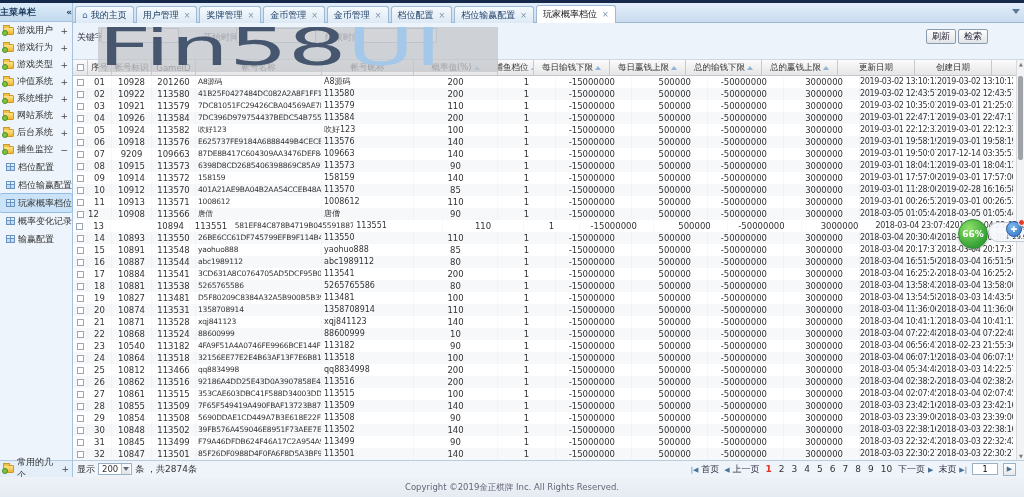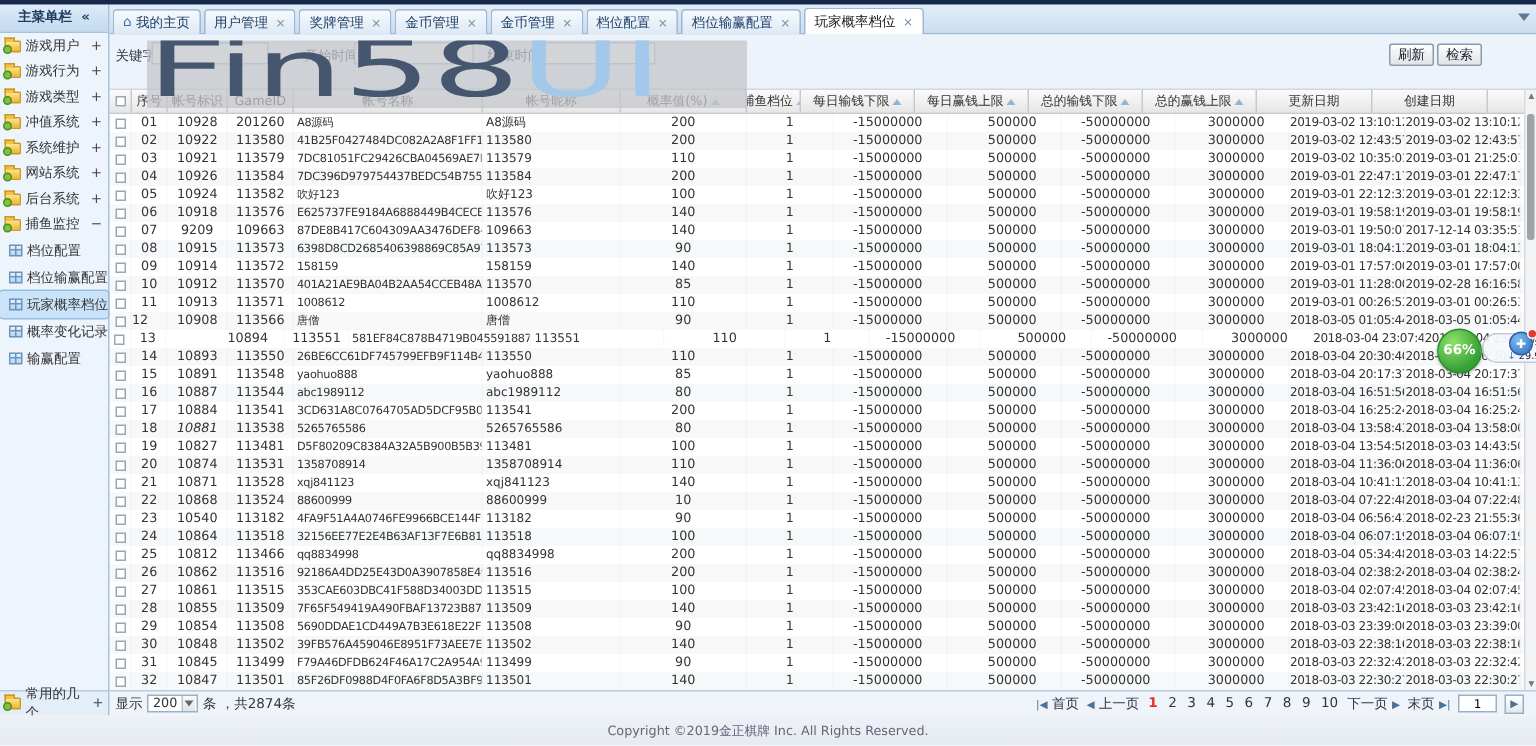--- a/index.html
+++ b/index.html
@@ -3,21 +3,21 @@
 <meta charset="utf-8">
 <style>
 * { margin:0; padding:0; box-sizing:border-box; }
 html,body { width:1024px; height:497px; overflow:hidden; }
 body { font-family:"DejaVu Sans","Liberation Sans",sans-serif; background:#e9eff6; position:relative; font-size:9px; color:#333; }
 #stage { position:absolute; left:0; top:0; width:1024px; height:497px; overflow:hidden; background:#fff; }
 #topbar { position:absolute; left:0; top:0; width:1024px; height:3px; background:#16294a; z-index:5; }
 
 
 #sidebar { position:absolute; left:0; top:3px; width:73px; height:474px; background:#edf4fb; border-right:1px solid #a6c2dd; z-index:2; }
-.side-head { height:19px; line-height:18px; background:linear-gradient(#ddecf9,#c2d9ee); border-bottom:1px solid #a6c2dd; font-size:9px; font-weight:bold; color:#1d3c5e; padding:0 12px; display:flex; justify-content:space-between; align-items:center; }
+.side-head { height:19px; line-height:18px; background:linear-gradient(#ddecf9,#c2d9ee); border-bottom:1px solid #a6c2dd; font-size:9px; font-weight:bold; color:#1d3c5e; padding:0 0; display:flex; justify-content:space-between; align-items:center; }
 .s-item { height:17px; display:flex; align-items:center; gap:3px; padding:0 2px 0 3px; font-size:9px; color:#333; position:relative; white-space:nowrap; overflow:hidden; }
 .s-item .plus { position:absolute; right:4px; color:#444; font-size:9px; }
 .s-sub { height:18px; display:flex; align-items:center; gap:3px; padding:0 1px 0 6px; font-size:9px; color:#333; white-space:nowrap; overflow:hidden; }
 .s-sub.sel { background:#cbe3f8; outline:1px solid #93bde4; border-radius:2px; }
 .fold { width:11px; height:8px; background:linear-gradient(#ffe48a,#f0b52f); border:1px solid #c99a28; border-radius:1px; position:relative; flex:0 0 auto; }
 .fold:before { content:""; position:absolute; top:-3px; left:-1px; width:5px; height:2px; background:#f3c245; border:1px solid #c99a28; border-bottom:none; }
 .fold:after { content:""; position:absolute; left:-2px; bottom:-2px; width:4px; height:4px; border-radius:50%; background:#7fc241; border:1px solid #4e8f1e; }
 .grid-ico { width:9px; height:8px; border:1px solid #6a93c0; background:linear-gradient(180deg,#e8f3fc,#b7d5ee); position:relative; flex:0 0 auto; }
 .grid-ico:before { content:""; position:absolute; left:0; right:0; top:2px; height:1px; background:#6a93c0; }
 .grid-ico:after { content:""; position:absolute; top:0; bottom:0; left:3px; width:1px; background:#6a93c0; }
@@ -480,21 +480,21 @@
           <div class="td money" style="width: 76px; text-align: right;">-50000000</div>
           <div class="td money" style="width: 76px; text-align: right;">3000000</div>
           <div class="td date" style="width: 77px; text-align: center;">2018-03-05 01:05:44</div>
           <div class="td date" style="width: 77px; text-align: center;">2018-03-05 01:05:44</div>
         </div>
         <div class="tr">
           <div class="td" style="width: 15px; display: flex;">
             <span class="cb"></span>
           </div>
           <div class="td" style="width: 24px; text-align: center;">13</div>
-          <div class="td" style="width: 40px; text-align: left; margin-left: 41px;">10894</div>
+          <div class="td" style="width: 40px; text-align: center; margin-left: 41px;">10894</div>
           <div class="td" style="width: 44px; text-align: center;">113551</div>
           <div class="td name" style="width: 126px; text-align: left; padding-left: 2px;">581EF84C878B4719B045591887E4BA9</div>
           <div class="td nick" style="width: 92px; text-align: left; padding-left: 2px;">113551</div>
           <div class="td" style="width: 84px; text-align: center;">110</div>
           <div class="td" style="width: 58px; text-align: center;">1</div>
           <div class="td money" style="width: 76px; text-align: right;">-15000000</div>
           <div class="td money" style="width: 76px; text-align: right;">500000</div>
           <div class="td money" style="width: 76px; text-align: right;">-50000000</div>
           <div class="td money" style="width: 76px; text-align: right;">3000000</div>
           <div class="td date" style="width: 77px; text-align: center;">2018-03-04 23:07:44</div>
@@ -570,21 +570,21 @@
           <div class="td money" style="width: 76px; text-align: right;">-50000000</div>
           <div class="td money" style="width: 76px; text-align: right;">3000000</div>
           <div class="td date" style="width: 77px; text-align: center;">2018-03-04 16:25:24</div>
           <div class="td date" style="width: 77px; text-align: center;">2018-03-04 16:25:24</div>
         </div>
         <div class="tr">
           <div class="td" style="width: 15px; display: flex;">
             <span class="cb"></span>
           </div>
           <div class="td" style="width: 24px; text-align: center;">18</div>
-          <div class="td" style="width: 40px; text-align: center; font-style: italic;">10881</div>
+          <div class="td" style="width: 40px; text-align: center;">10881</div>
           <div class="td" style="width: 44px; text-align: center;">113538</div>
           <div class="td name" style="width: 126px; text-align: left; padding-left: 2px;">5265765586</div>
           <div class="td nick" style="width: 92px; text-align: left; padding-left: 2px;">5265765586</div>
           <div class="td" style="width: 84px; text-align: center;">80</div>
           <div class="td" style="width: 58px; text-align: center;">1</div>
           <div class="td money" style="width: 76px; text-align: right;">-15000000</div>
           <div class="td money" style="width: 76px; text-align: right;">500000</div>
           <div class="td money" style="width: 76px; text-align: right;">-50000000</div>
           <div class="td money" style="width: 76px; text-align: right;">3000000</div>
           <div class="td date" style="width: 77px; text-align: center;">2018-03-04 13:58:43</div>

